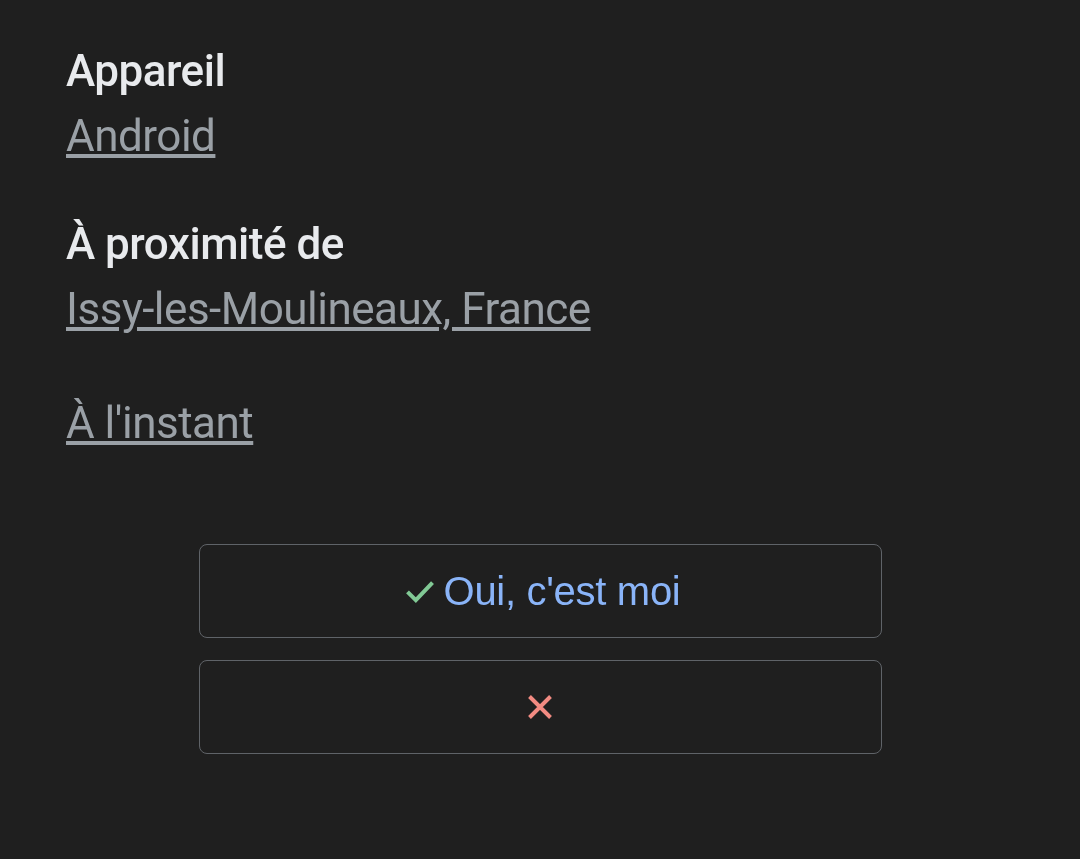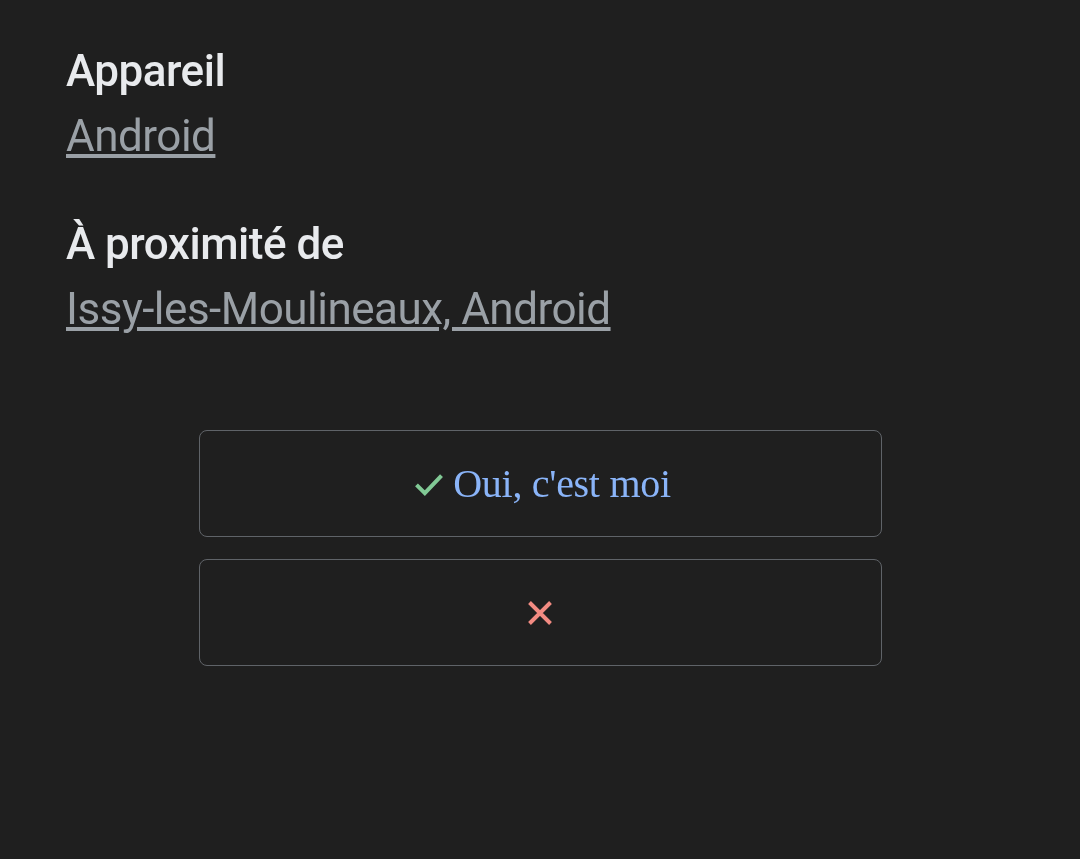--- a/index.html
+++ b/index.html
@@ -38,30 +38,29 @@
     }
     .button-area {
       margin-top: 88px;
       display: flex;
       flex-direction: column;
       align-items: center;
       gap: 22px;
     }
     .action-button {
       width: 683px;
-      height: 107px;
+      height: 94px;
       background-color: transparent;
       border: 1px solid #5f6368;
       border-radius: 8px;
       display: flex;
       align-items: center;
       justify-content: center;
       cursor: pointer;
       gap: 4px;
-      font-family: Liberation Serif, serif;
     }
     .button-text {
       color: #8ab4f8;
       font-size: 40px;
       font-weight: 500;
       letter-spacing: -0.3px;
     }
     .icon-check {
       display: inline-flex;
       align-items: center;
@@ -76,24 +75,25 @@
 
 <div class="container">
 
   <div class="info-section">
     <div class="info-label">Appareil</div>
     <div class="info-value">Android</div>
   </div>
 
   <div class="info-section">
     <div class="info-label">À proximité de</div>
-    <div class="info-value">Issy-les-Moulineaux, Android</div>
+    <div class="info-value">Issy-les-Moulineaux, France</div>
   </div>
 
   <div class="info-section">
+    <div class="info-value">À l'instant</div>
   </div>
 
   <div class="button-area">
 
     <button class="action-button">
       <span class="icon-check">
         <svg width="40" height="40" viewBox="0 0 24 24" fill="none">
           <path d="M4.5 12.5 L9.5 17.5 L19.5 7" stroke="#81c995" stroke-width="2.4" stroke-linecap="butt" stroke-linejoin="miter" fill="none"></path>
         </svg>
       </span>

